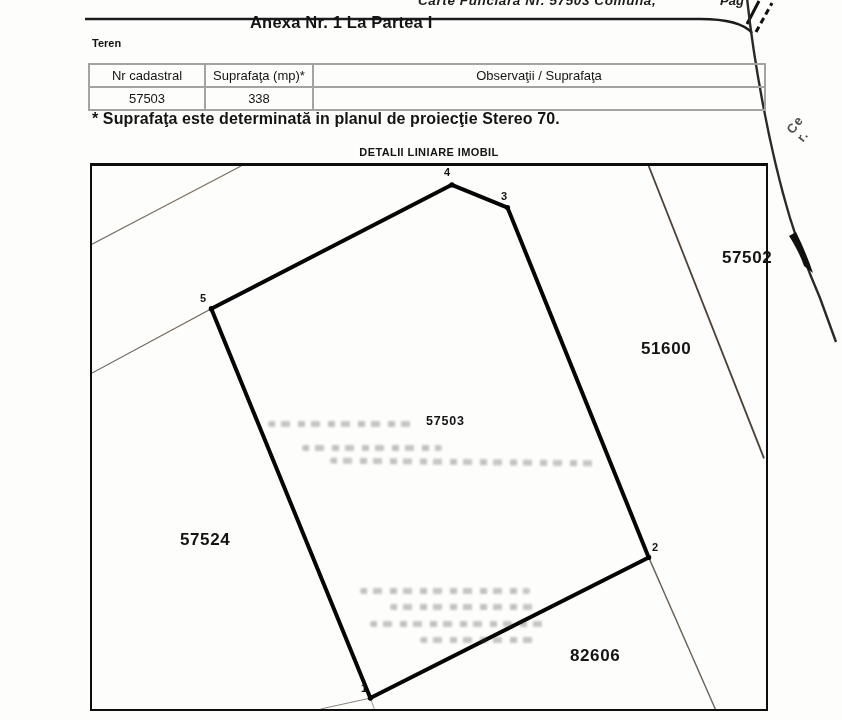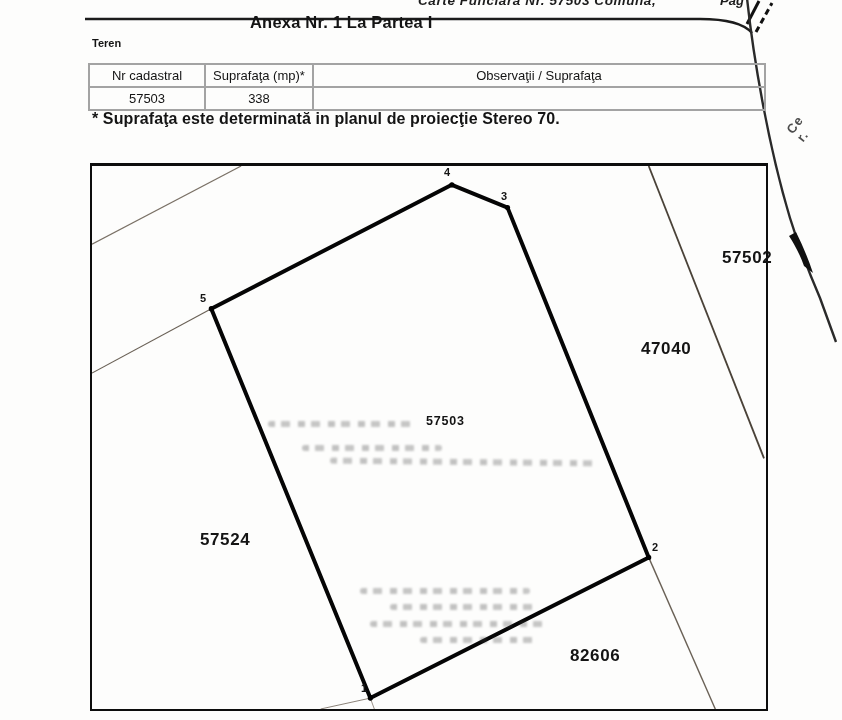--- a/index.html
+++ b/index.html
@@ -65,20 +65,21 @@
     <tr>
       <td>57503</td>
       <td>338</td>
       <td></td>
     </tr>
   </tbody>
     </table>
 
   <div class="abs footnote">* Suprafaţa este determinată in planul de proiecţie Stereo 70.</div>
 
+  <div class="abs plan-title">DETALII LINIARE IMOBIL</div>
 
   <div class="abs plan-box">
     <svg viewBox="0 0 678 548" preserveAspectRatio="none">
 
       <line x1="150" y1="0" x2="0" y2="79" stroke="#7a7166" stroke-width="1.2"></line>
       <line x1="120" y1="144" x2="0" y2="209" stroke="#6a6156" stroke-width="1.2"></line>
       <line x1="560" y1="0" x2="676" y2="295" stroke="#4a4238" stroke-width="1.8"></line>
       <line x1="560" y1="395" x2="627" y2="548" stroke="#6a6156" stroke-width="1.4"></line>
       <line x1="280" y1="537" x2="230" y2="548" stroke="#8a8178" stroke-width="1"></line>
       <line x1="280" y1="537" x2="284" y2="548" stroke="#9a9188" stroke-width="1"></line>
@@ -87,23 +88,23 @@
 
       <circle cx="280" cy="537" r="2.6" fill="#000"></circle>
       <circle cx="560" cy="395" r="2.6" fill="#000"></circle>
       <circle cx="418" cy="42" r="2.6" fill="#000"></circle>
       <circle cx="362" cy="19" r="2.6" fill="#000"></circle>
       <circle cx="120" cy="144" r="2.6" fill="#000"></circle>
     </svg>
   </div>
 
   <div class="abs plabel" style="left:722px;top:248px">57502</div>
-  <div class="abs plabel" style="left:641px;top:339px">47040</div>
+  <div class="abs plabel" style="left:641px;top:339px">51600</div>
   <div class="abs plabel subject" style="left:426px;top:414px">57503</div>
-  <div class="abs plabel" style="left:200px;top:530px">57524</div>
+  <div class="abs plabel" style="left:180px;top:530px">57524</div>
   <div class="abs plabel" style="left:570px;top:646px">82606</div>
 
   <div class="abs vlabel" style="left:361px;top:682px">1</div>
   <div class="abs vlabel" style="left:652px;top:541px">2</div>
   <div class="abs vlabel" style="left:501px;top:190px">3</div>
   <div class="abs vlabel" style="left:444px;top:166px">4</div>
   <div class="abs vlabel" style="left:200px;top:292px">5</div>
 
   <div class="abs smudge" style="left:268px;top:421px;width:150px"></div>
   <div class="abs smudge" style="left:302px;top:445px;width:140px"></div>

